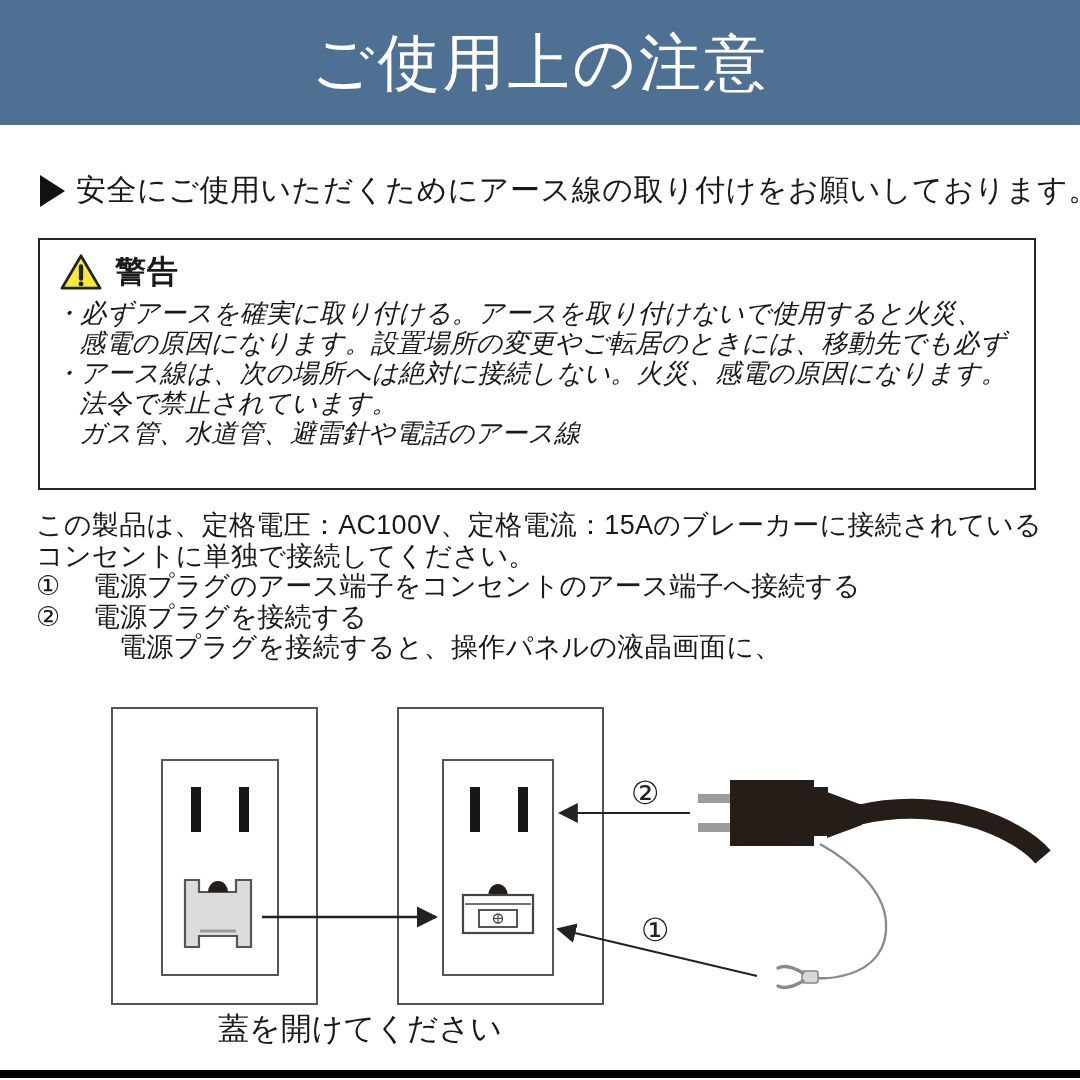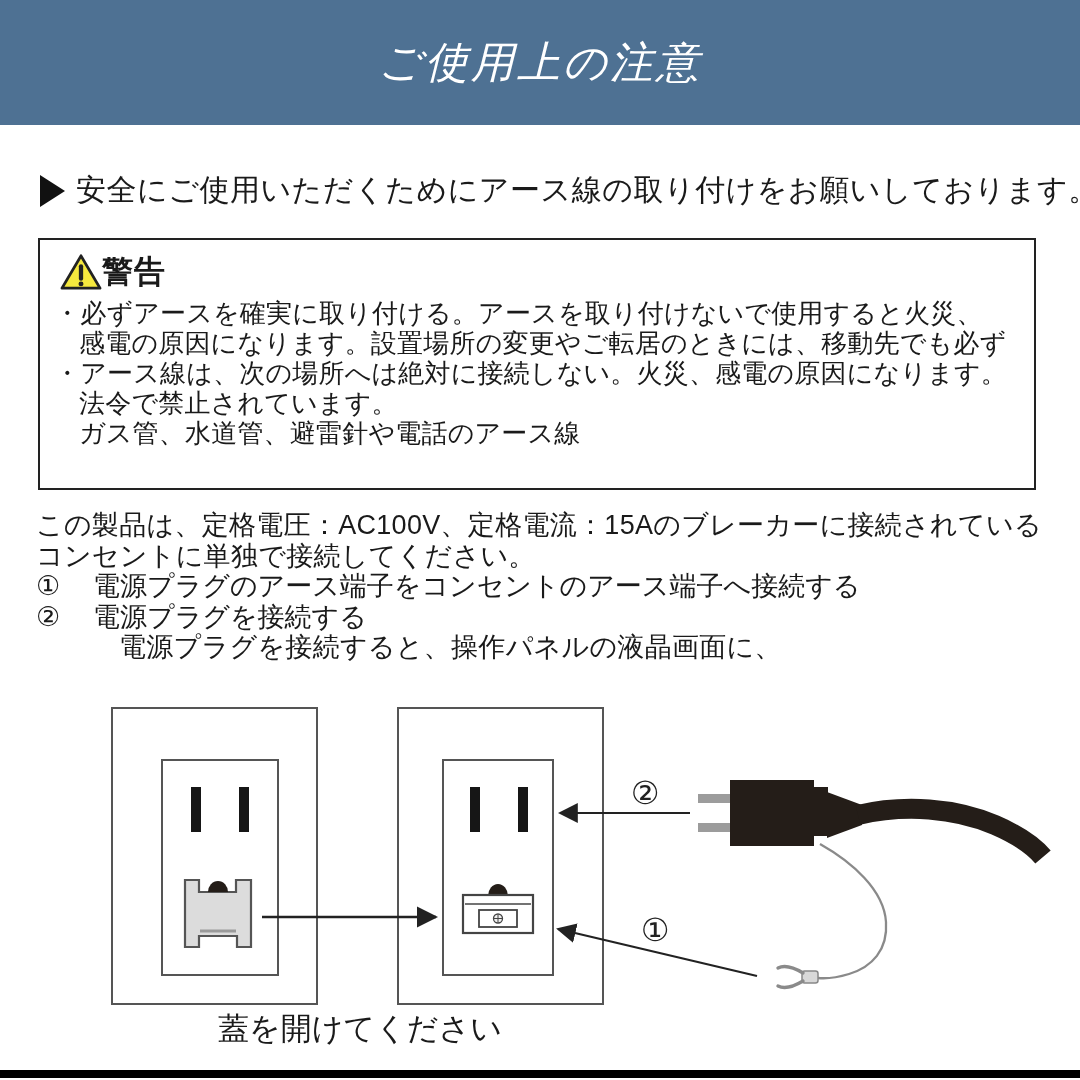--- a/index.html
+++ b/index.html
@@ -10,46 +10,46 @@
     color:var(--text,#1a1a1a);
   }
   
   .header{
     position:absolute;left:0;top:0;width:1080px;height:125px;
     background:var(--header-bg,#4e7193);
     display:flex;align-items:center;justify-content:center;
   }
   .header-title{
     color:var(--header-text,#ffffff);
-    font-size:43px;font-weight:400;letter-spacing:3px;white-space:nowrap;font-style:italic;
+    font-size:62px;font-weight:400;letter-spacing:3px;white-space:nowrap;
   }
   
   .notice{
     position:absolute;left:40px;top:170px;width:1020px;
     display:flex;align-items:center;gap:11px;
   }
   .tri-marker{
     width:0;height:0;flex:0 0 auto;
     border-left:25px solid #111;
     border-top:16px solid transparent;
     border-bottom:16px solid transparent;
   }
   .notice-text{font-size:30px;white-space:nowrap;letter-spacing:0.5px;}
   
   .warnbox{
     position:absolute;left:38px;top:238px;width:998px;height:252px;
     border:2px solid #222;background:#fff;box-sizing:border-box;
   }
   .warn-titlerow{
-    display:flex;align-items:center;
+    display:flex;align-items:center;gap:13px;
     padding:10px 0 0 20px;height:44px;
   }
   .warn-title{font-size:31px;font-weight:700;letter-spacing:1px;}
   .warn-lines{padding:4px 0 0 14px;font-size:26px;line-height:30px;}
-  .warn-line{white-space:nowrap;letter-spacing:0.2px;}
+  .warn-line{white-space:nowrap;letter-spacing:0.2px;font-style:italic;}
   .warn-line.cont{padding-left:25px;}
   
   .instructions{
     position:absolute;left:36px;top:510px;width:1010px;
     font-size:27px;line-height:30.5px;
   }
   .ins-line{white-space:nowrap;letter-spacing:0.3px;}
   .step-row{display:flex;white-space:nowrap;}
   .step-num{width:57px;flex:0 0 auto;}
   .ins-line.detail{padding-left:83px;}

